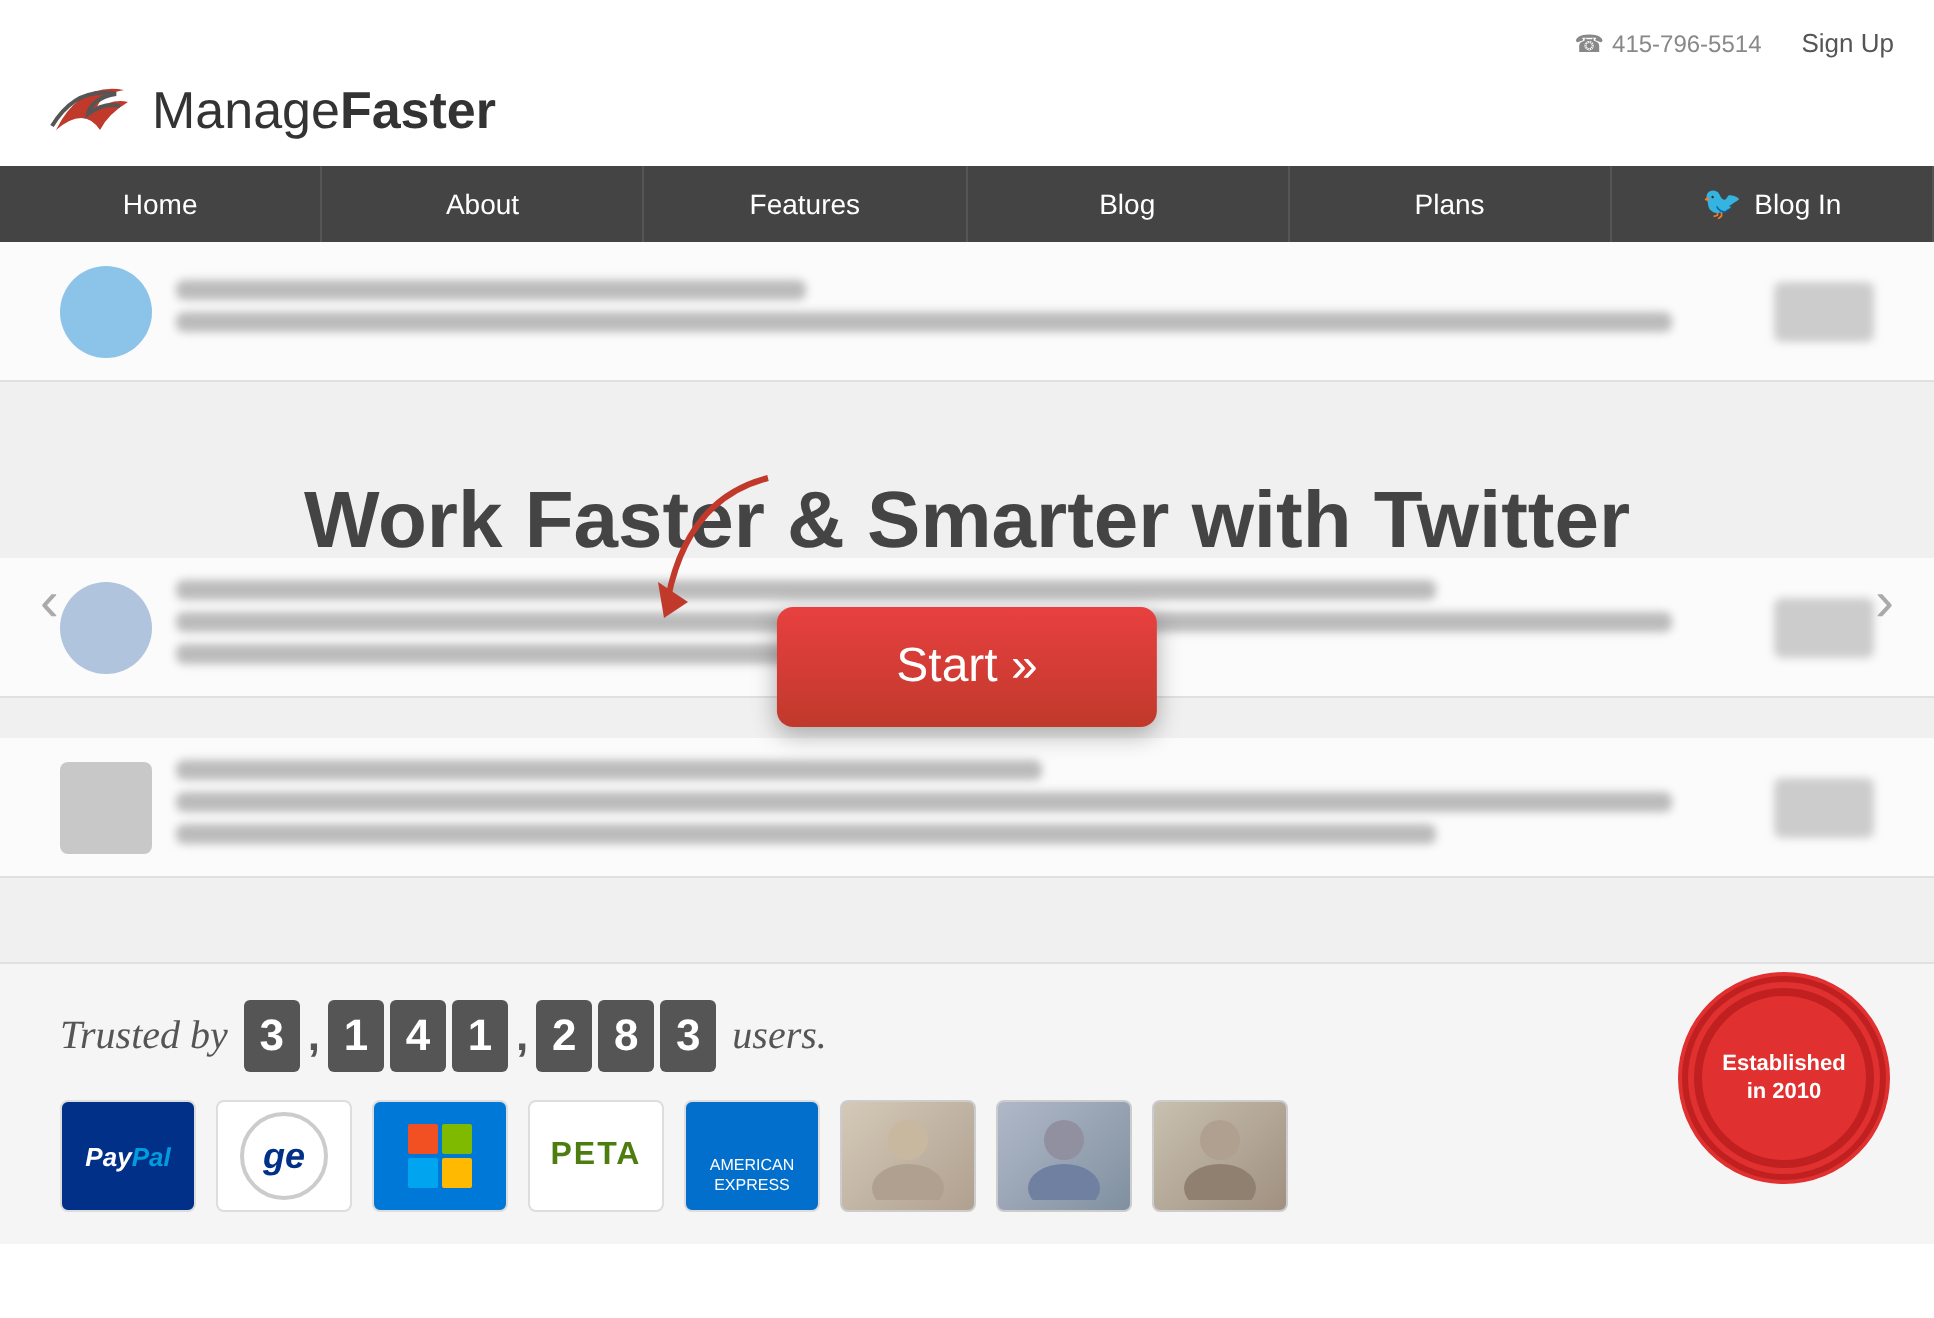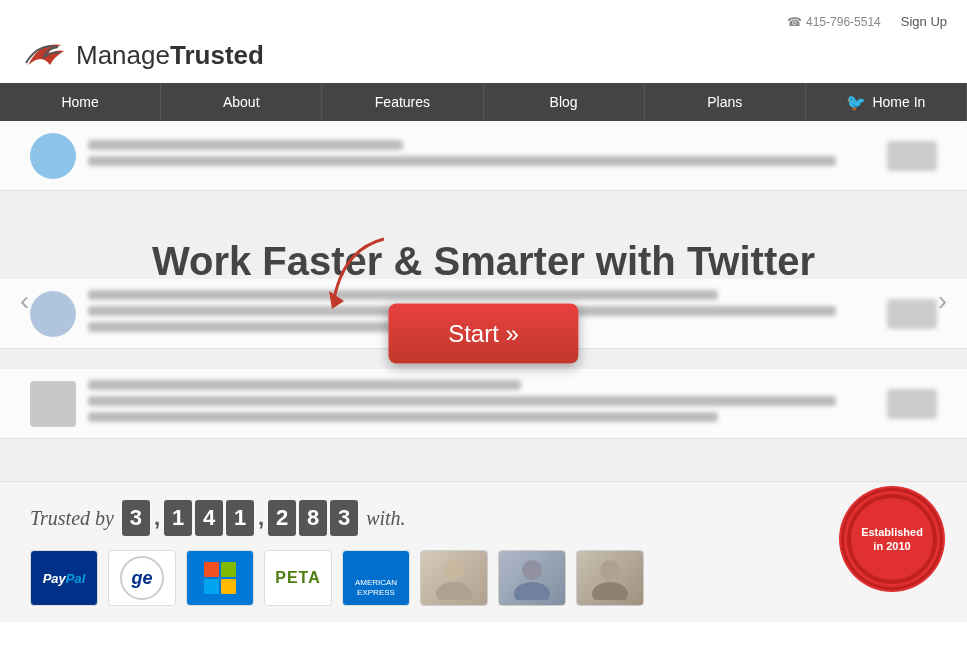--- a/index.html
+++ b/index.html
@@ -325,35 +325,35 @@
   </div>
 
   <div class="header-row">
     <div class="logo-area">
       <svg class="logo-icon" viewBox="0 0 48 36">
 
         <path d="M8 28 Q20 4 42 8 Q30 10 28 18 Q36 12 44 14 Q34 20 30 28 Q22 16 8 28Z" fill="#c0392b"></path>
         <path d="M6 26 Q18 6 38 10 Q26 12 24 20 Q32 14 40 16" fill="none" stroke="#555" stroke-width="2"></path>
       </svg>
       <div>
-        <span style="font-size:26px; color:#333; font-weight:300;">Manage</span><span style="font-size:26px; color:#333; font-weight:700;">Trusted</span>
+        <span style="font-size:26px; color:#333; font-weight:300;">Manage</span><span style="font-size:26px; color:#333; font-weight:700;">Faster</span>
       </div>
     </div>
   </div>
 
   <nav>
     <div class="nav-item">Home</div>
     <div class="nav-item">About</div>
     <div class="nav-item">Features</div>
     <div class="nav-item">Blog</div>
     <div class="nav-item">Plans</div>
     <div class="nav-item">
       <div class="nav-item-signin">
         <span class="twitter-bird-icon">🐦</span>
-        <span>Home In</span>
+        <span>Blog In</span>
       </div>
     </div>
   </nav>
 </header>
 
 <section class="hero">
 
   <div class="tweet-row r1">
     <div class="tweet-avatar" style="background:#8bc4e8;"></div>
     <div class="tweet-content-lines">
@@ -408,21 +408,21 @@
         <div class="digit-box">3</div>
         <span class="digit-comma">,</span>
         <div class="digit-box">1</div>
         <div class="digit-box">4</div>
         <div class="digit-box">1</div>
         <span class="digit-comma">,</span>
         <div class="digit-box">2</div>
         <div class="digit-box">8</div>
         <div class="digit-box">3</div>
       </div>
-      <span class="users-text">with.</span>
+      <span class="users-text">users.</span>
     </div>
 
     <div class="logo-strip">
 
       <div class="logo-thumb paypal">
         <span style="color:#fff; font-size:13px; font-weight:700; font-style:italic;">Pay<span style="color:#009cde;">Pal</span></span>
       </div>
 
       <div class="logo-thumb ge">
         <div class="ge-circle">

